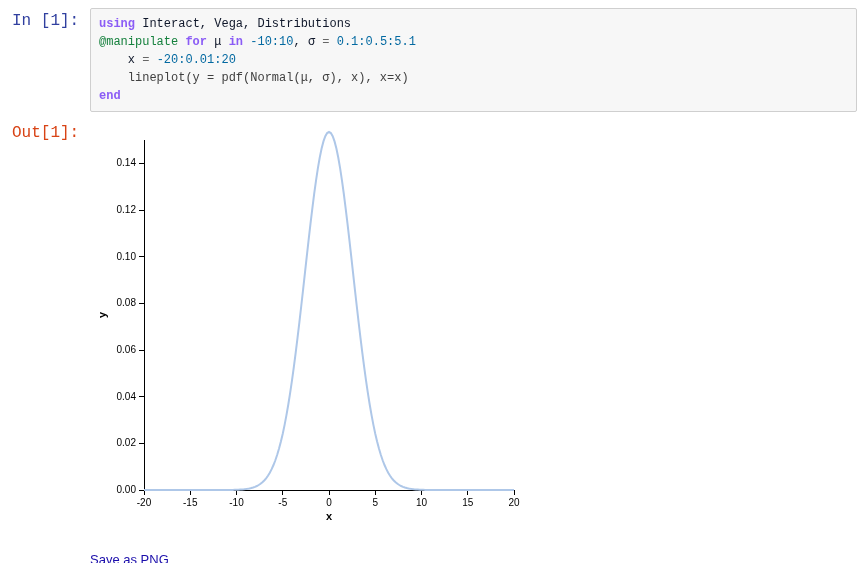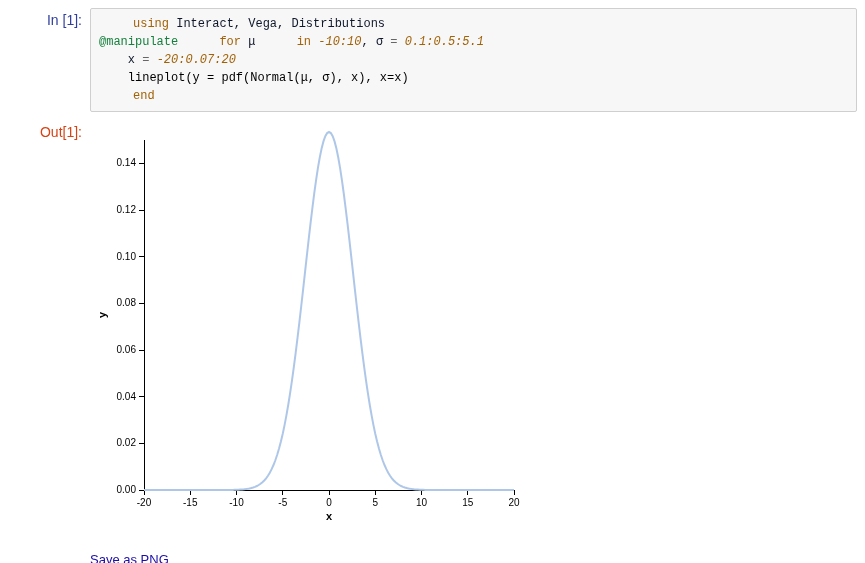--- a/index.html
+++ b/index.html
@@ -9,45 +9,44 @@
       background: #fff;
       padding: 8px;
     }
     .notebook-cell {
       display: flex;
       margin-bottom: 8px;
     }
     .prompt {
       width: 82px;
       min-width: 82px;
-      text-align: right;
       padding: 4px 8px 4px 4px;
-      font-family: Liberation Sans, sans-serif;
-      font-size: 14px;
+      font-family: Liberation Mono, monospace;
+      font-size: 16px;
     }
     .prompt.in { color: #303F9F; }
     .prompt.out { color: #D84315; }
     .cell-content { flex: 1; }
     .code-cell {
       background: #f7f7f7;
       border: 1px solid #cfcfcf;
       border-radius: 2px;
       padding: 6px 8px;
       font-family: Menlo, Monaco, Consolas, "Courier New", monospace;
       font-size: 12px;
       line-height: 1.5;
       white-space: pre;
       overflow-x: auto;
     }
-    .tok-keyword { color: #a16207; font-weight: normal; margin-left: 34px; }
+    .tok-keyword { color: #8b5cf6; font-weight: bold; }
     .tok-macro   { color: #15803d; }
-    .tok-num     { color: #a16207; font-style: italic; }
+    .tok-num     { color: #0369a1; }
     .tok-ident   { color: #0f172a; }
     .tok-op      { color: #666666; }
-    .tok-func    { color: #000000; }
+    .tok-func    { color: #404040; }
 
     .output-area {
       padding-top: 10px;
     }
     .chart-svg {
       display: block;
     }
     .axis text {
       font-size: 10px;
       fill: #000;
@@ -79,21 +78,21 @@
     }
   </style>
 </head>
 <body>
 
 <div class="notebook-cell">
   <div class="prompt in">In [1]:</div>
   <div class="cell-content">
     <div class="code-cell"><span class="tok-keyword">using</span><span class="tok-ident"> Interact, Vega, Distributions</span>
 <span class="tok-macro">@manipulate</span> <span class="tok-keyword">for</span> <span class="tok-ident">μ</span> <span class="tok-keyword">in</span><span class="tok-num"> -10:10</span><span class="tok-ident">, </span><span class="tok-ident">σ</span><span class="tok-op"> = </span><span class="tok-num">0.1:0.5:5.1</span>
-<span>    </span><span class="tok-ident">x</span><span class="tok-op"> = </span><span class="tok-num">-20:0.07:20</span>
+<span>    </span><span class="tok-ident">x</span><span class="tok-op"> = </span><span class="tok-num">-20:0.01:20</span>
 <span>    </span><span class="tok-func">lineplot(y = pdf(Normal(μ, σ), x), x=x)</span>
 <span class="tok-keyword">end</span></div>
   </div>
 </div>
 
 <div class="notebook-cell">
   <div class="prompt out">Out[1]:</div>
   <div class="cell-content output-area">
     <svg class="chart-svg" id="chart-svg" width="440" height="400">
       <g id="plot-g" transform="translate(54,10)">

